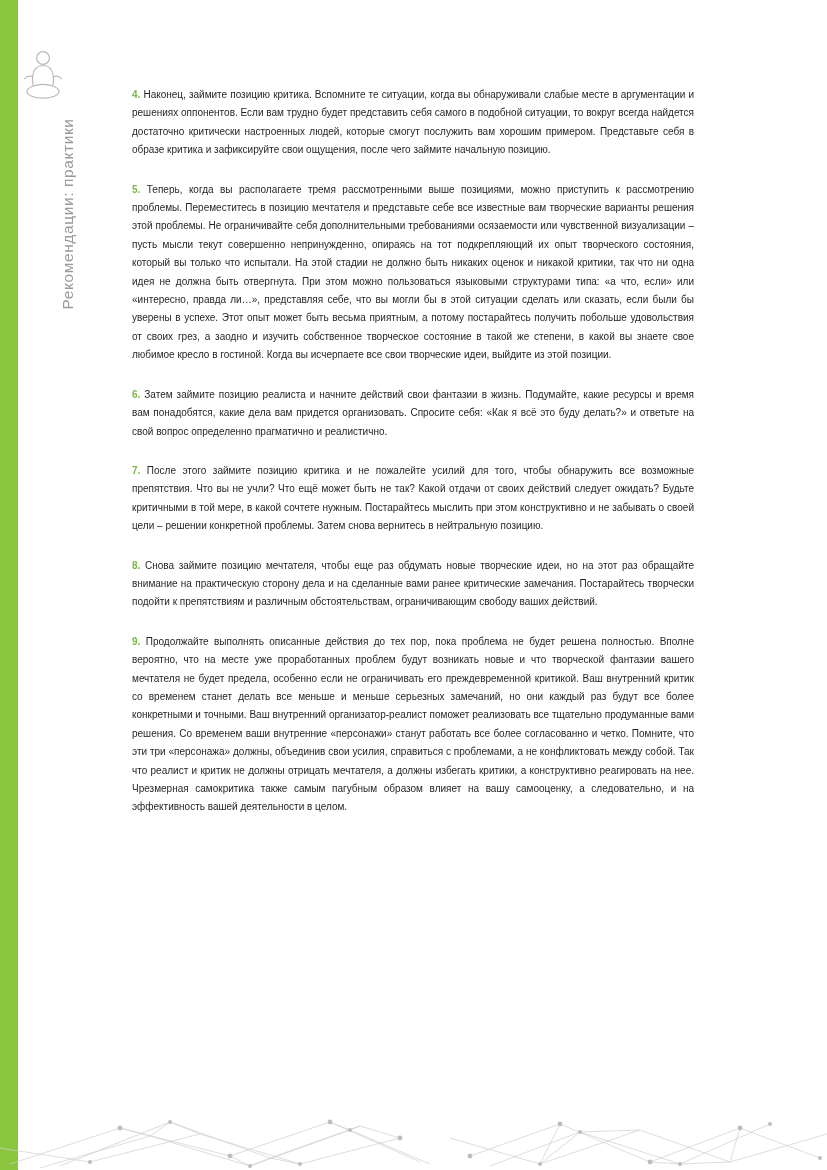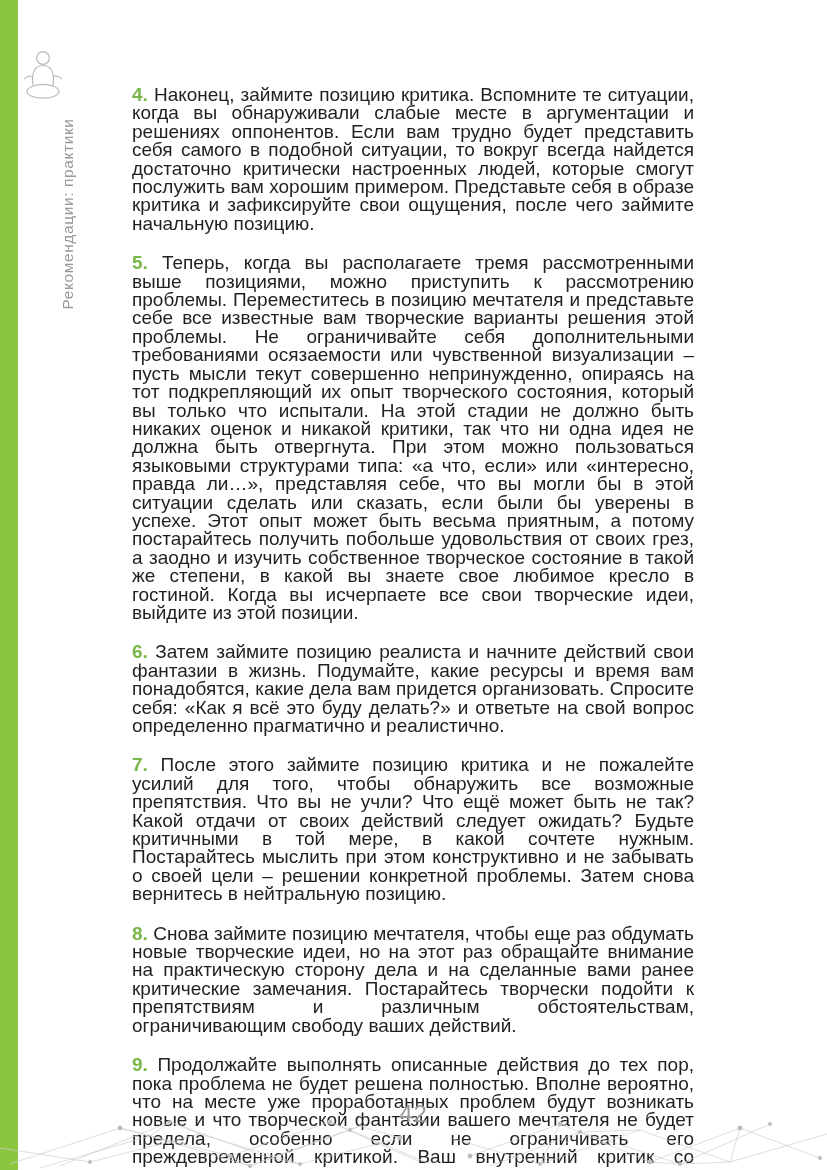--- a/index.html
+++ b/index.html
@@ -54,21 +54,21 @@
   
   .content {
     position: absolute;
     left: 132px;
     top: 86px;
     width: 562px;
   }
 
   .para {
     margin: 0 0 21px 0;
-    font-size: 19px;
+    font-size: 10px;
     line-height: 18.4px;
     color: #231f20;
     text-align: justify;
     text-justify: inter-word;
     font-family: "Liberation Sans", sans-serif;
   }
   .para:last-child { margin-bottom: 16px; }
 
   .num {
     color: #7ab648;
@@ -181,14 +181,13 @@
       <circle cx="560" cy="46" r="2.4"></circle>
       <circle cx="650" cy="84" r="2.4"></circle>
       <circle cx="740" cy="50" r="2.4"></circle>
       <circle cx="580" cy="54" r="2"></circle>
       <circle cx="680" cy="86" r="2"></circle>
       <circle cx="770" cy="46" r="2"></circle>
       <circle cx="540" cy="86" r="2"></circle>
       <circle cx="820" cy="80" r="2"></circle>
     </g>
   </svg>
-  <div class="page-number">42</div>
 </div>
 
 </body></html>

